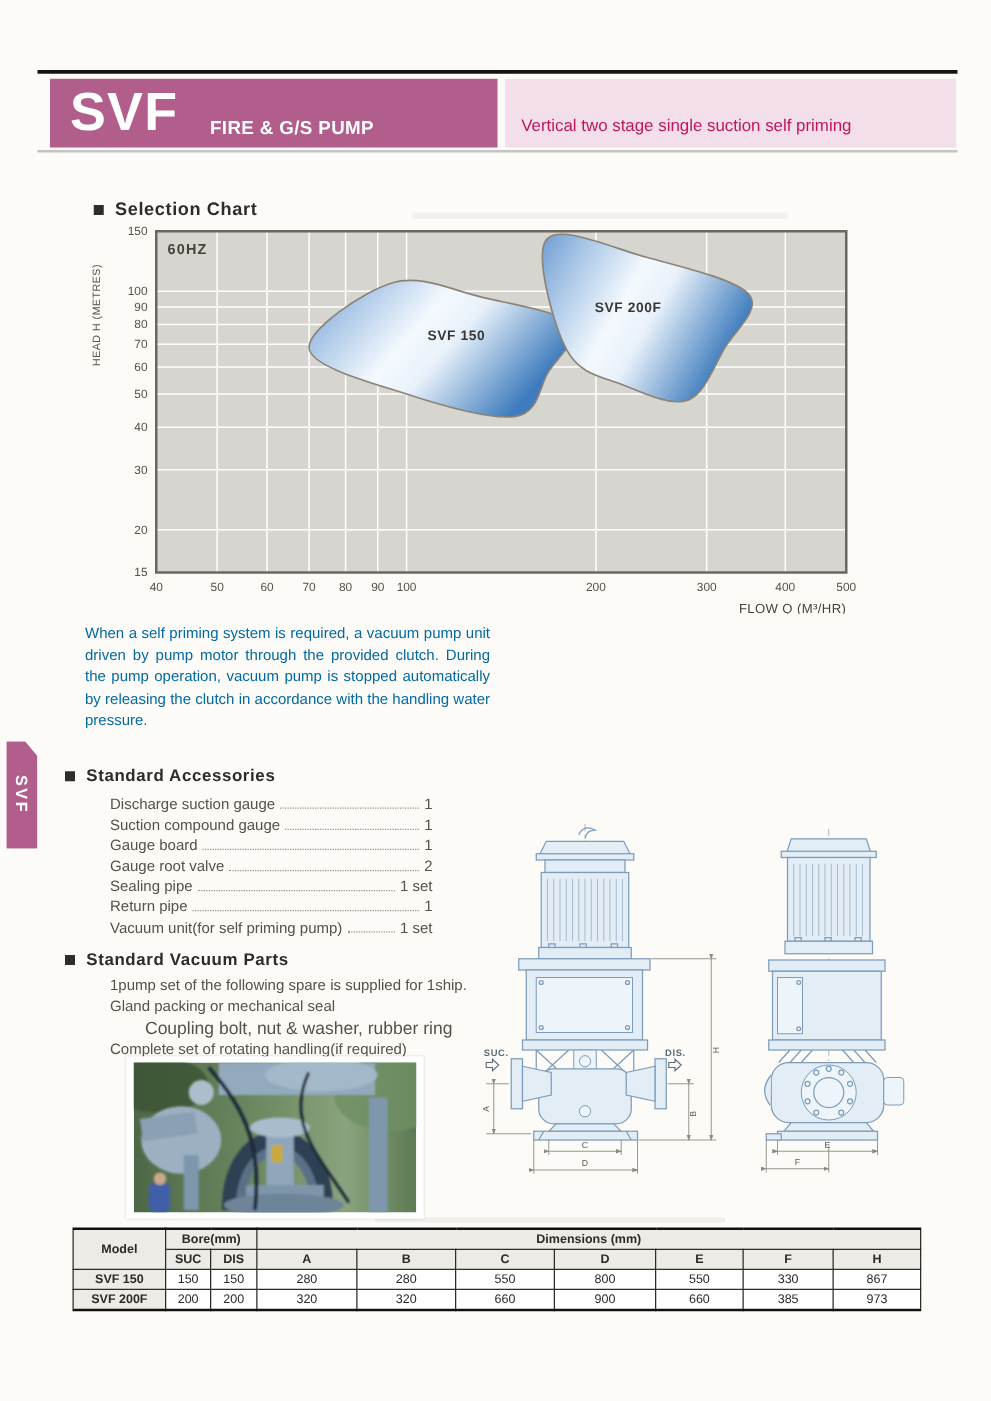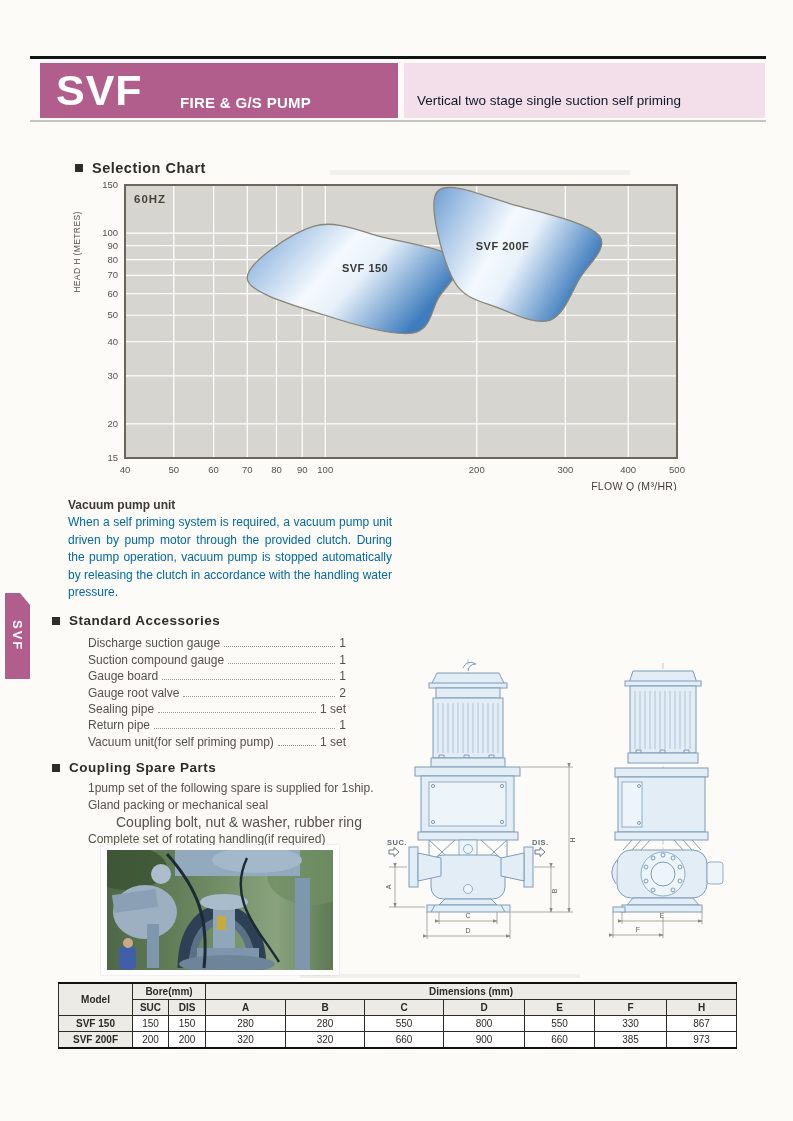--- a/index.html
+++ b/index.html
@@ -5,22 +5,22 @@
   html,body{margin:0;padding:0;background:#e8e8e8;}
   .page{position:relative;width:793px;height:1121px;margin:0 auto;background:#fcfbf7;
         font-family:"Liberation Sans","DejaVu Sans",sans-serif;color:#4e4a44;overflow:hidden;padding-left:48px;}
   .abs{position:absolute;}
 
   
   .topline{left:30px;top:56px;width:736px;height:3px;background:#141414;}
   .hdr-dark{left:40px;top:63px;width:358px;height:55px;background:#b25e8c;}
   .hdr-light{left:404px;top:63px;width:361px;height:55px;background:#f3dfe9;}
   .svf-big{left:16px;top:0px;color:#fff;font-size:43px;font-weight:bold;letter-spacing:1px;line-height:55px;}
-  .svf-sub{left:140px;top:31px;color:#fff;font-size:15px;font-weight:bold;letter-spacing:.3px;}
-  .hdr-desc{left:13px;top:30px;color:#0f172a;font-size:13.5px;}
+  .svf-sub{left:128px;top:31px;color:#fff;font-size:15px;font-weight:bold;letter-spacing:.3px;}
+  .hdr-desc{left:13px;top:30px;color:#be185d;font-size:13.5px;}
   .hdr-rule{left:30px;top:120px;width:736px;height:2px;background:#c6c4c1;}
 
   
   .sec-head{display:flex;align-items:center;gap:9px;}
   .bullet{width:8px;height:8px;background:#2f2d2a;flex:0 0 auto;}
   .sec-title{font-weight:bold;color:#2e2c29;letter-spacing:.5px;}
 
   
   #chart-svg{position:absolute;left:60px;top:176px;width:640px;height:315px;}
   #chart-svg .tick{font:9.5px "Liberation Sans",sans-serif;fill:#56524c;}
@@ -159,21 +159,20 @@
       <text x="58" y="86.52934727340038" text-anchor="end" class="tick">80</text>
       <text x="58" y="72.56470864526528" text-anchor="end" class="tick">90</text>
       <text x="58" y="60.07291372220098" text-anchor="end" class="tick">100</text>
       <text x="58" y="12" text-anchor="end" class="tick">150</text>
       <text x="74" y="27" class="hz">60HZ</text>
       <text x="20" y="76" text-anchor="middle" class="axt" transform="rotate(-90 20 76)">HEAD H (METRES)</text>
       <text x="617" y="314" text-anchor="end" class="fxl">FLOW Q (M³/HR)</text>
     </svg>
 
   <div class="abs vac">
-    <h4>Vacuum pump unit</h4>
     <p>When a self priming system is required, a vacuum pump unit driven by pump motor through the provided clutch. During the pump operation, vacuum pump is stopped automatically by releasing the clutch in accordance with the handling water pressure.</p>
   </div>
 
   <div class="abs sec-head acc-head">
     <span class="bullet"></span>
     <span class="sec-title" style="font-size:13.5px;">Standard Accessories</span>
   </div>
   <div class="abs acc-list">
     <div class="acc-row">
         <span class="lbl">Discharge suction gauge</span>
@@ -211,21 +210,21 @@
         <span class="qty">1 set</span>
       </div>
   </div>
 
   <div class="abs sidetab">
     <span>SVF</span>
   </div>
 
   <div class="abs sec-head sp-head">
     <span class="bullet"></span>
-    <span class="sec-title" style="font-size:13.5px;">Coupling Spare Parts</span>
+    <span class="sec-title" style="font-size:13.5px;">Standard Vacuum Parts</span>
   </div>
   <div class="abs sp-lines">
     <div>1pump set of the following spare is supplied for 1ship.</div>
     <div>Gland packing or mechanical seal</div>
     <div class="small">Coupling bolt, nut &amp; washer, rubber ring</div>
     <div>Complete set of rotating handling(if required)</div>
   </div>
 
   <div class="abs photo">
     <svg width="226" height="120" viewBox="0 0 226 120">

